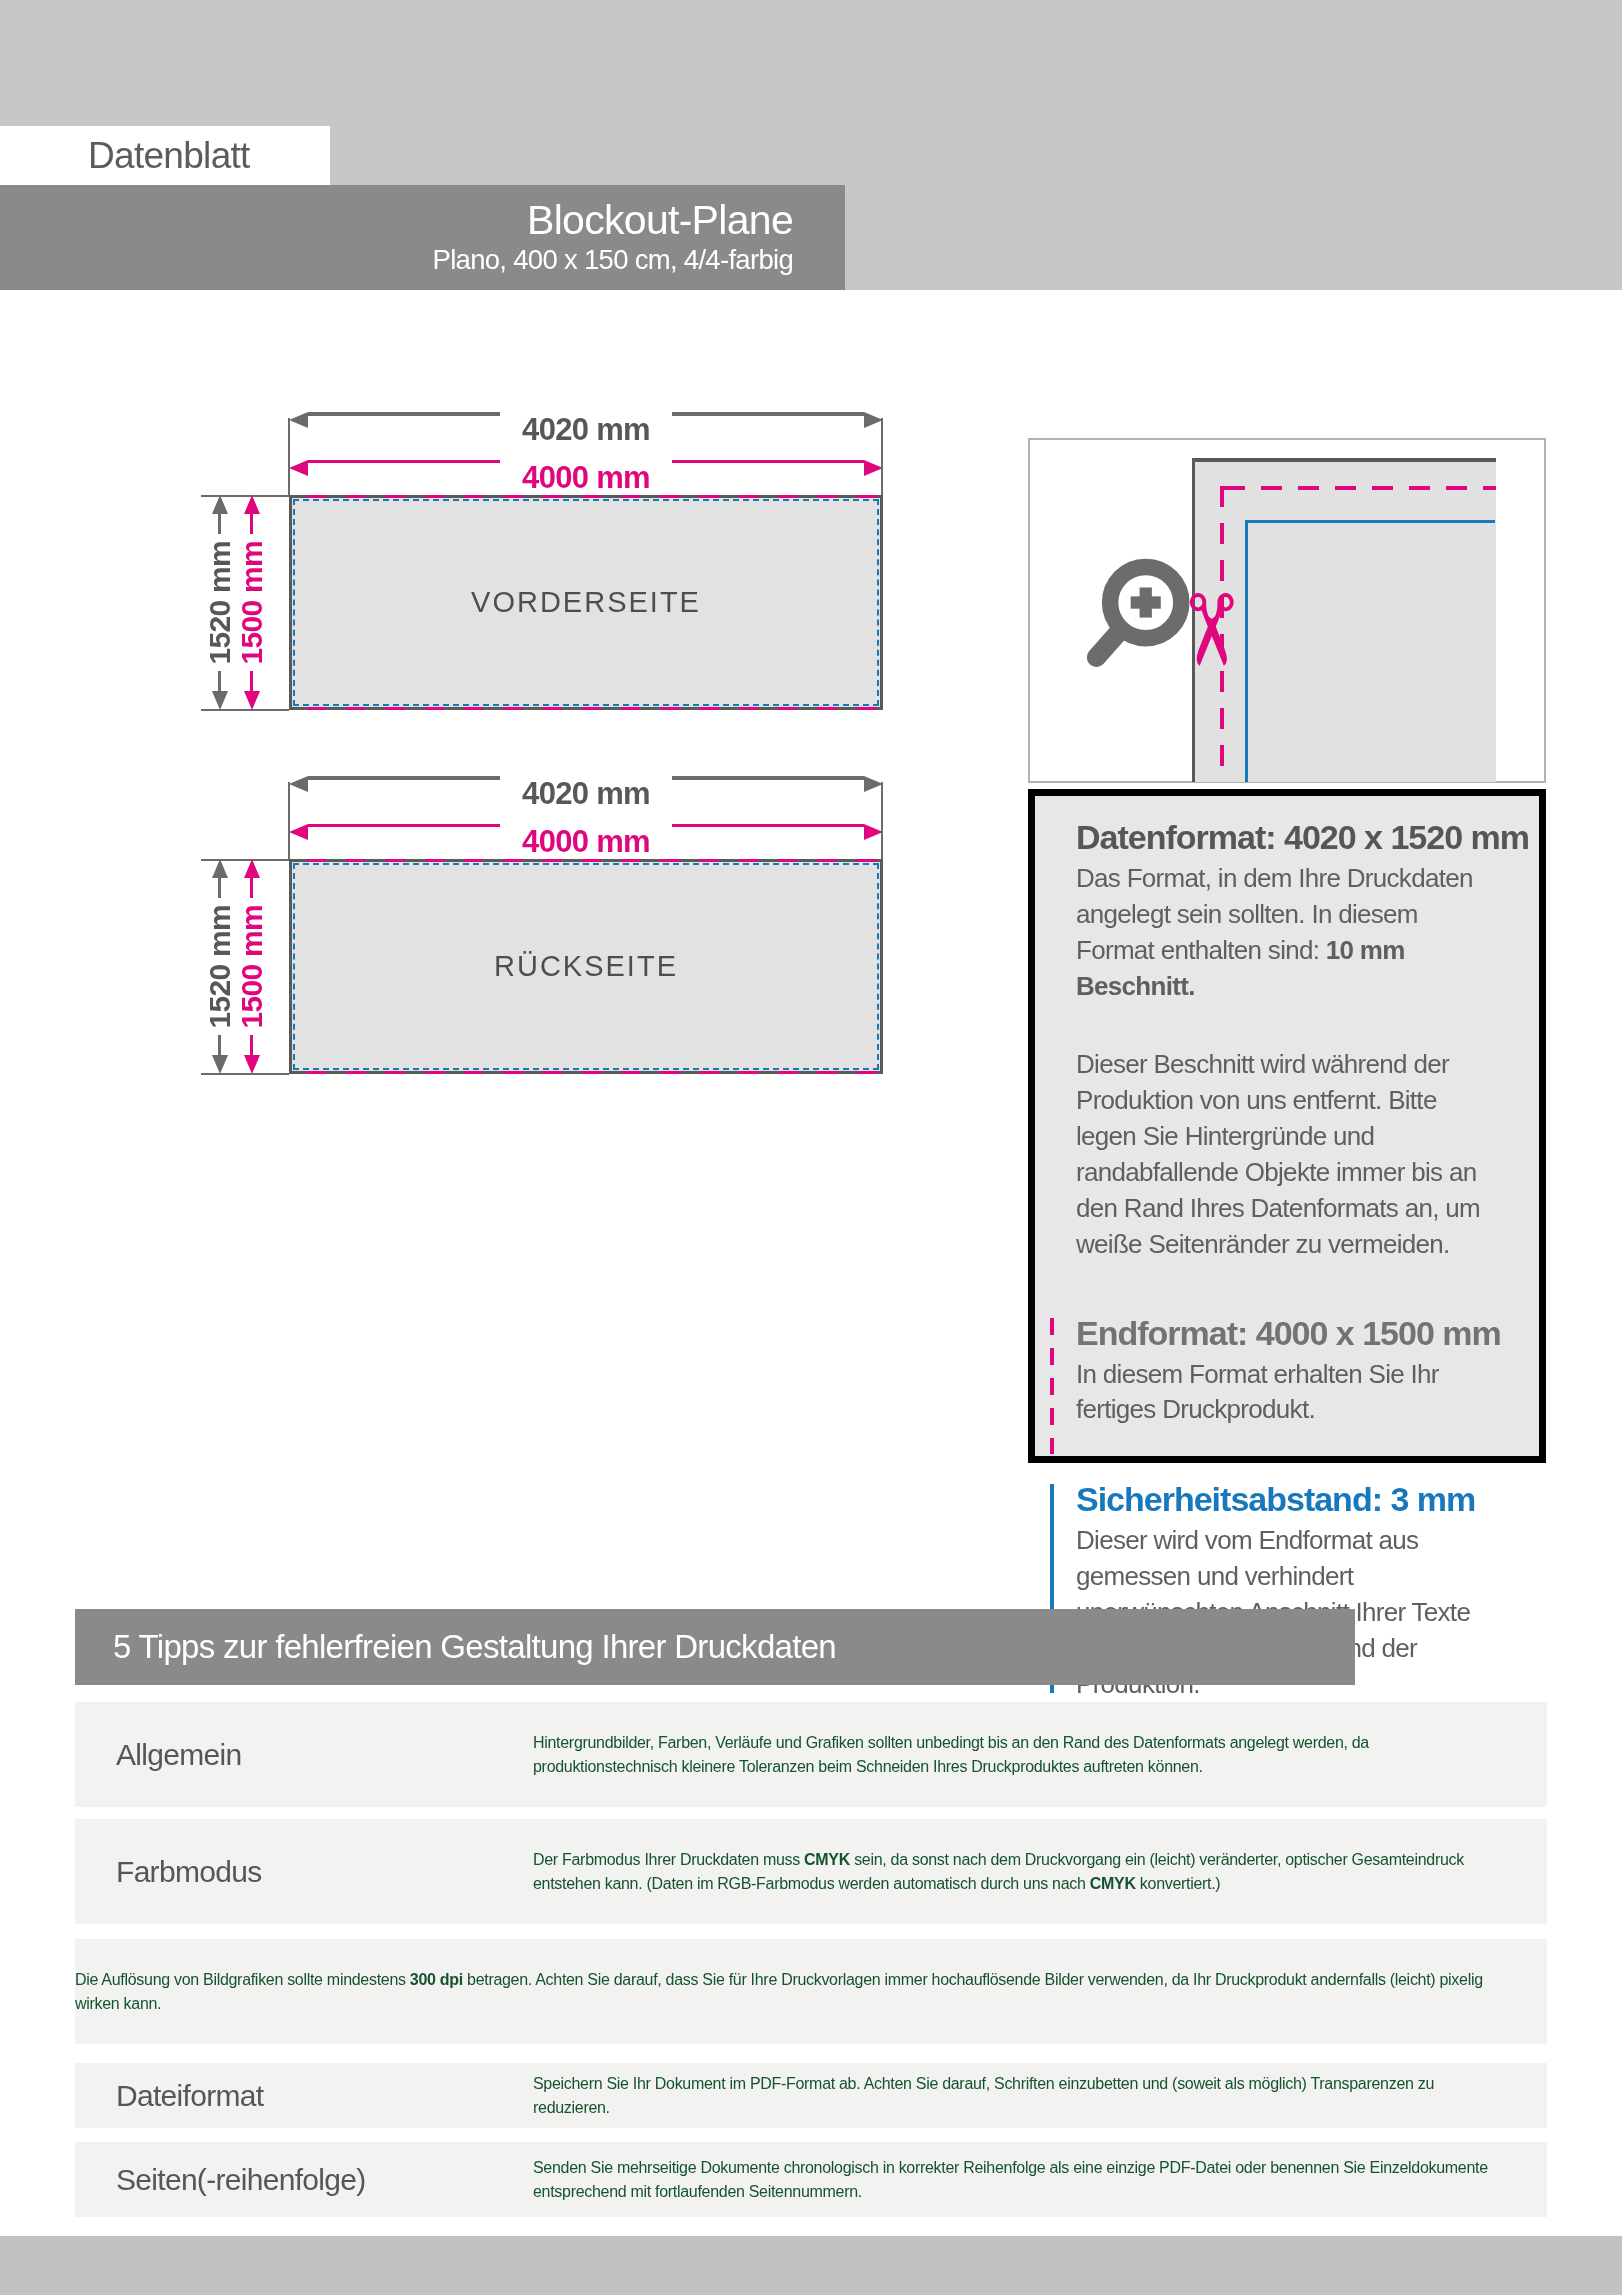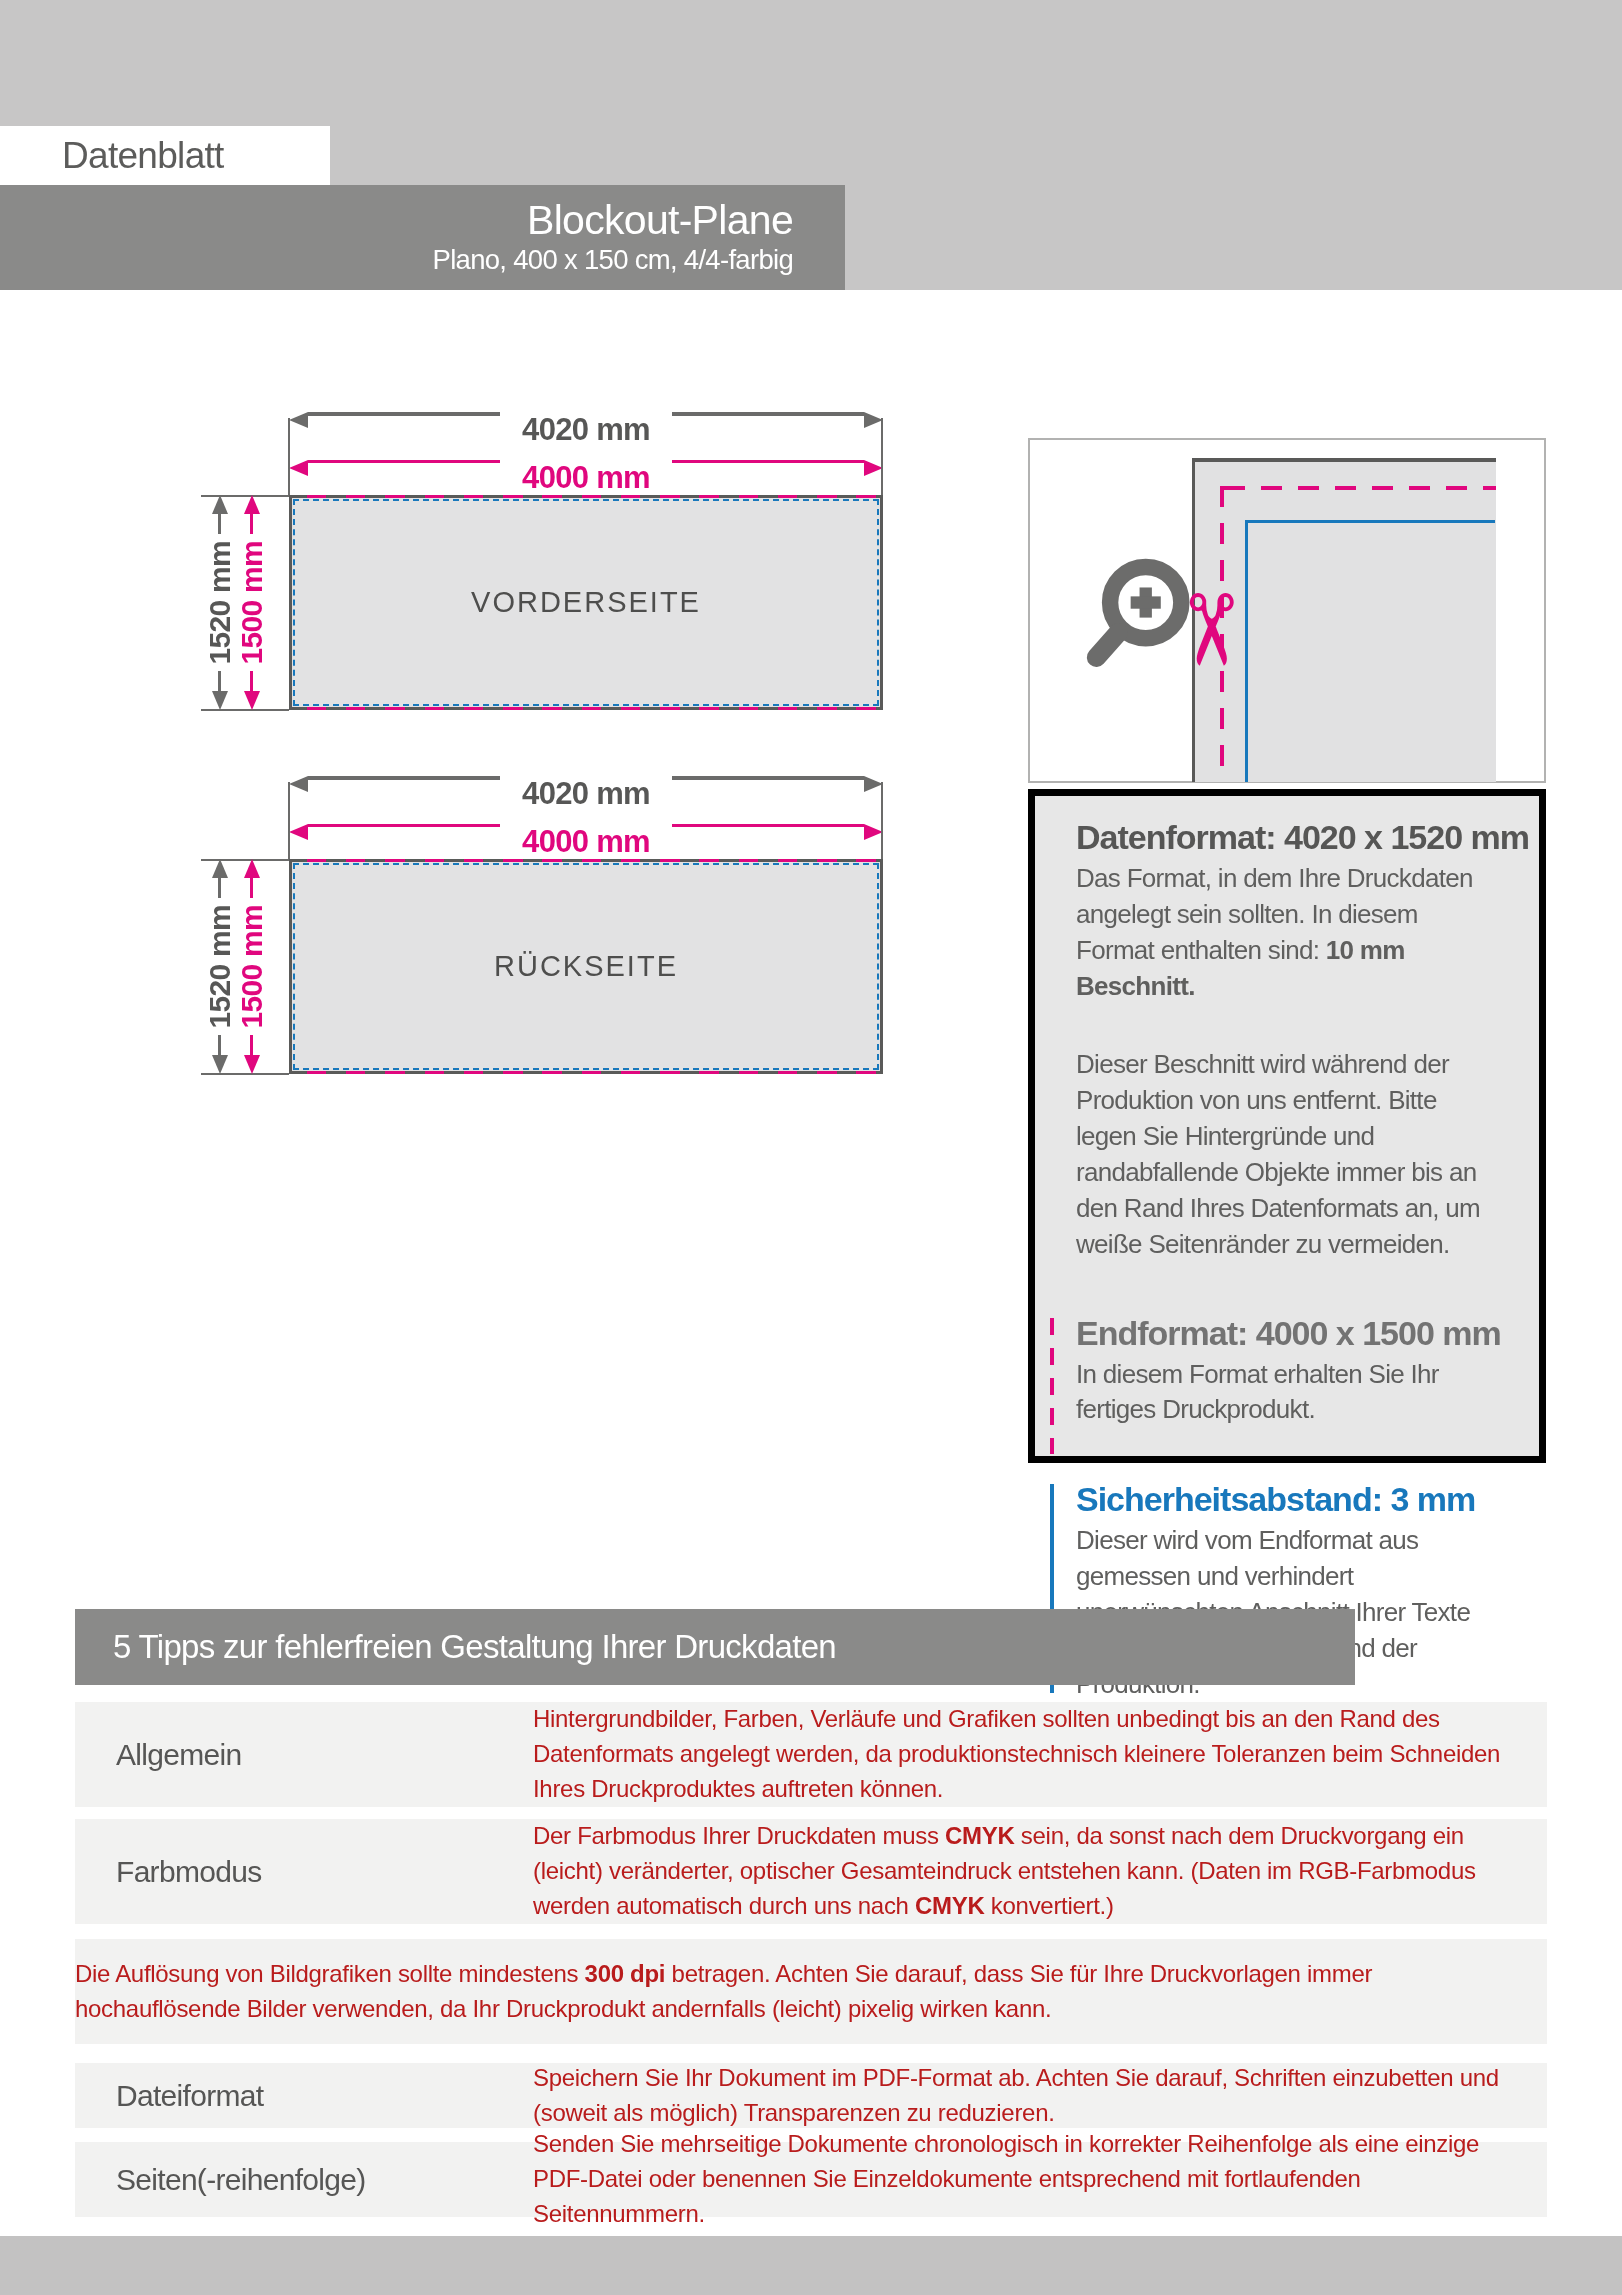--- a/index.html
+++ b/index.html
@@ -4,21 +4,21 @@
 <style>
   html,body{margin:0;padding:0;background:#ffffff;}
   *{box-sizing:border-box;}
   #page{
     position:relative;width:1623px;height:2295px;background:#ffffff;
     font-family:"Liberation Sans", sans-serif;color:#565655;overflow:hidden;
   }
   
   .topband{position:absolute;left:0;top:0;width:1623px;height:290px;background:#c7c6c6;}
   .tagbox{position:absolute;left:0;top:126px;width:330px;height:59px;background:#ffffff;
-    display:flex;align-items:center;padding-left:62px;}
+    display:flex;align-items:center;padding-left:88px;}
   .tagbox span{font-size:37px;color:#5c5c5b;letter-spacing:-0.7px;}
   .banner{position:absolute;left:0;top:185px;width:845px;height:105px;background:#8a8a89;
     display:flex;flex-direction:column;justify-content:center;align-items:flex-end;padding-right:52px;color:#ffffff;}
   .banner .t1{font-size:41px;line-height:1.1;white-space:nowrap;letter-spacing:-0.7px;}
   .banner .t2{font-size:27.5px;line-height:1.25;white-space:nowrap;letter-spacing:-0.7px;}
 
   
   .diagram{position:absolute;left:196px;width:695px;height:353px;}
   .hdim{position:absolute;left:93px;width:594px;height:33px;display:flex;}
   .hdim .dline{flex:1;height:3.3px;background:currentColor;}
@@ -75,21 +75,21 @@
     background:repeating-linear-gradient(180deg,#e0077e 0 17px,rgba(0,0,0,0) 17px 30px);}
   .accent-blue{position:absolute;left:-26px;top:3.9px;width:3.9px;height:209px;background:#1878bc;}
   b,.b{font-weight:bold;}
 
   
   .tipsbar{position:absolute;left:75px;top:1609px;width:1280px;height:76px;background:#8a8a89;
     display:flex;align-items:center;padding-left:38px;}
   .tipsbar span{color:#ffffff;font-size:33px;letter-spacing:-0.7px;}
   .tiprow{position:absolute;left:75px;width:1472px;background:#f2f2f1;display:flex;align-items:center;}
   .tiprow .lab{flex:0 0 458px;padding-left:41px;font-size:30px;color:#565655;letter-spacing:-0.7px;}
-  .tiprow .txt{flex:1;padding-right:46px;font-size:24px;line-height:1.45;color:#b91c1c;letter-spacing:-0.3px;}
+  .tiprow .txt{flex:1;padding-right:46px;font-size:16px;line-height:1.45;color:#14532d;letter-spacing:-0.3px;}
   .r1{top:1702px;height:105px;}
   .r2{top:1819px;height:105px;}
   .r3{top:1939px;height:105px;}
   .r4{top:2063px;height:65px;}
   .r5{top:2142px;height:75px;}
 
   .footerband{position:absolute;left:0;top:2236px;width:1623px;height:60px;background:#c3c2c2;}
 </style>
 </head>
 <body>

